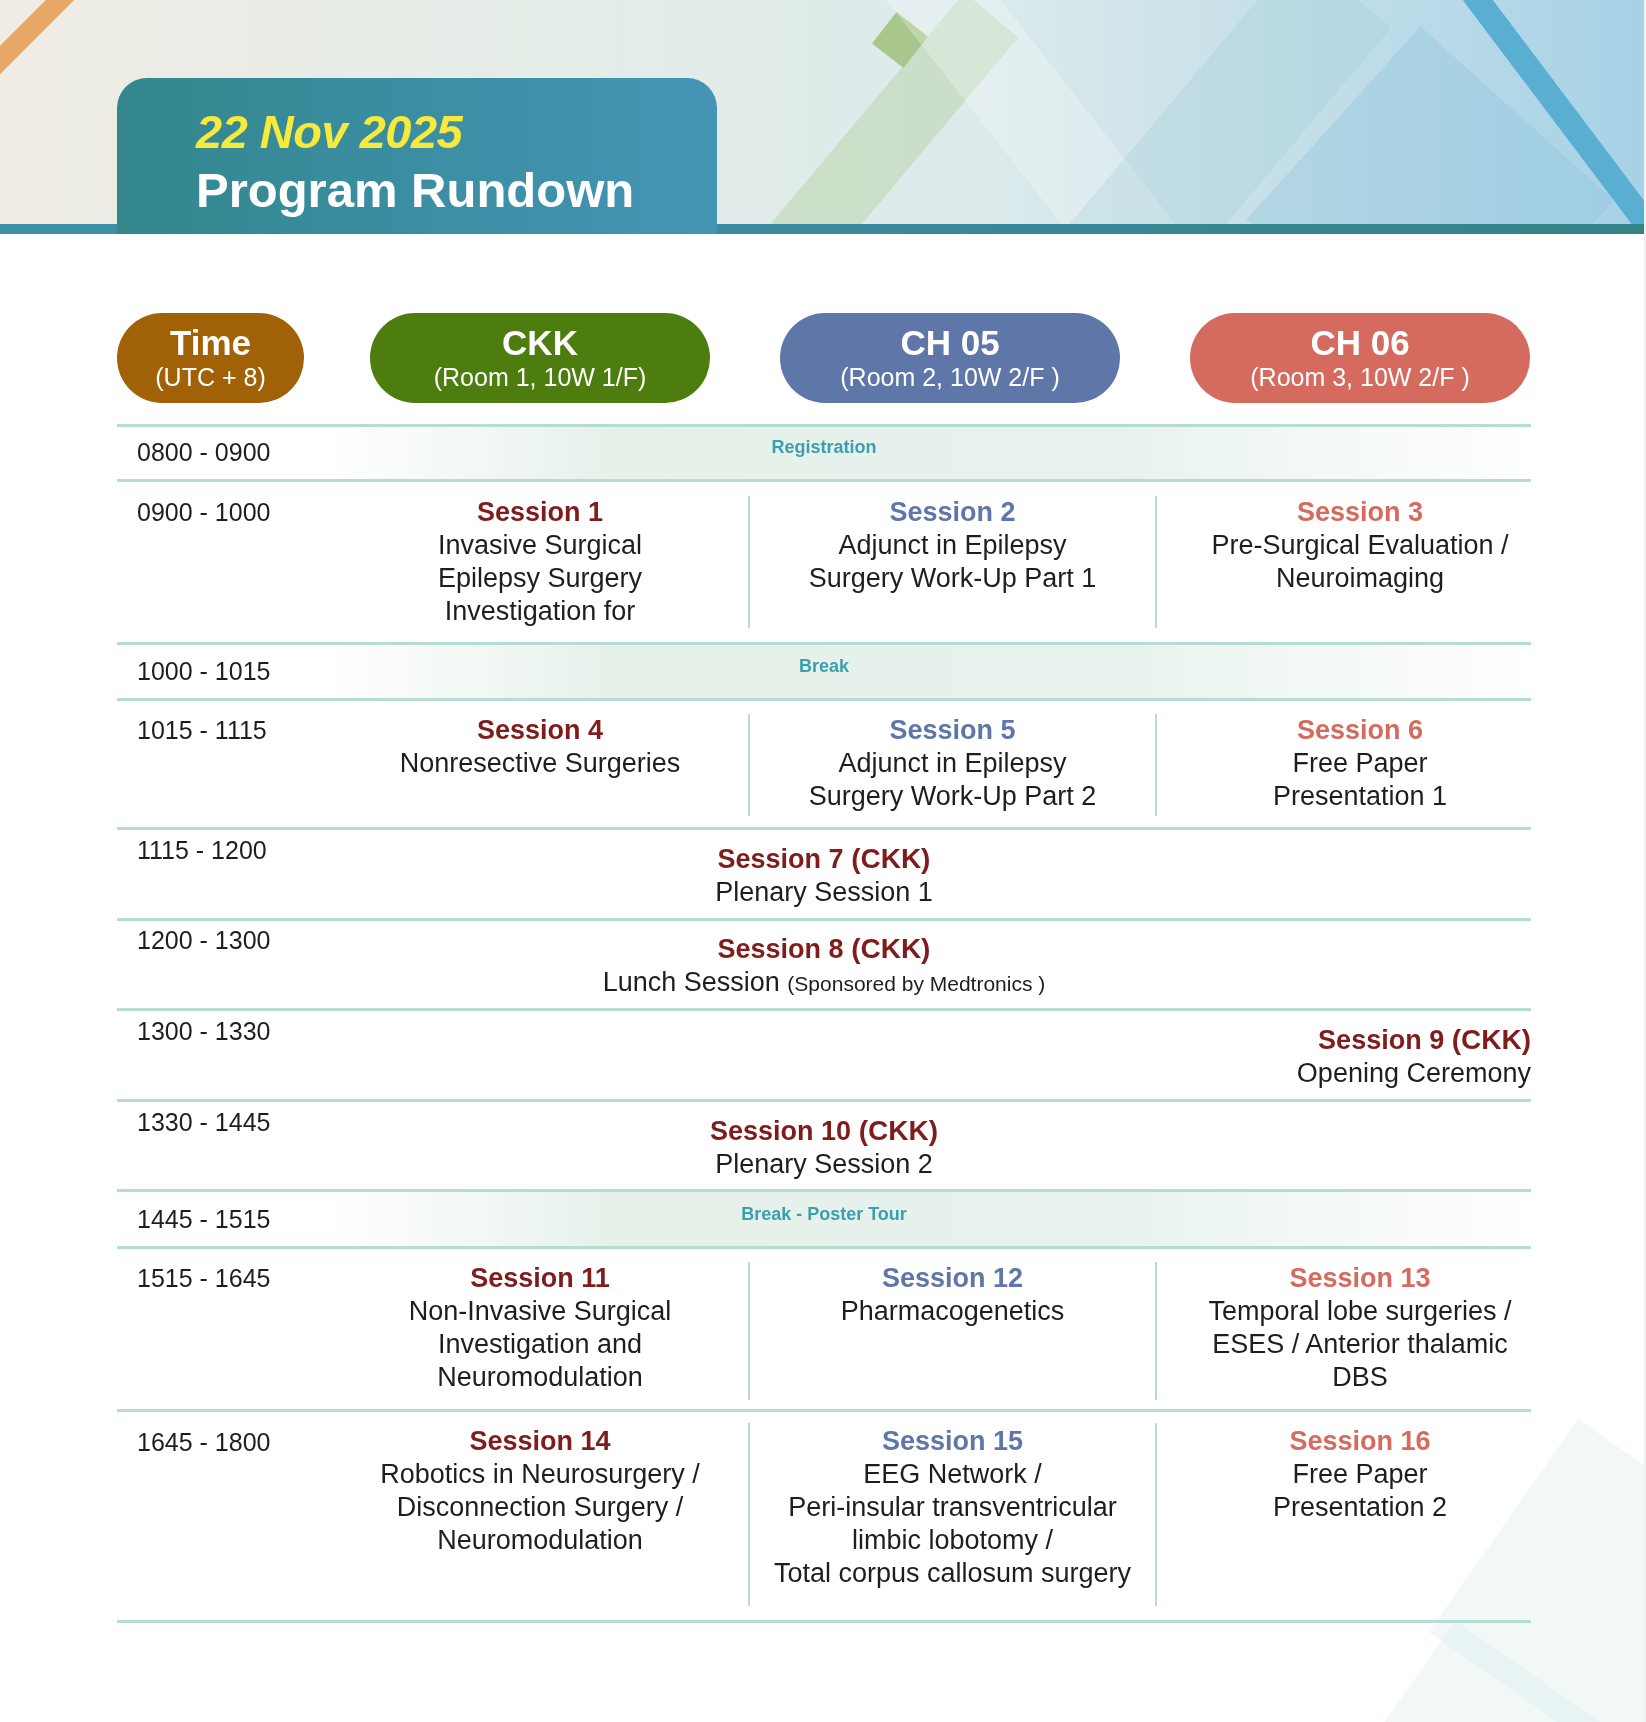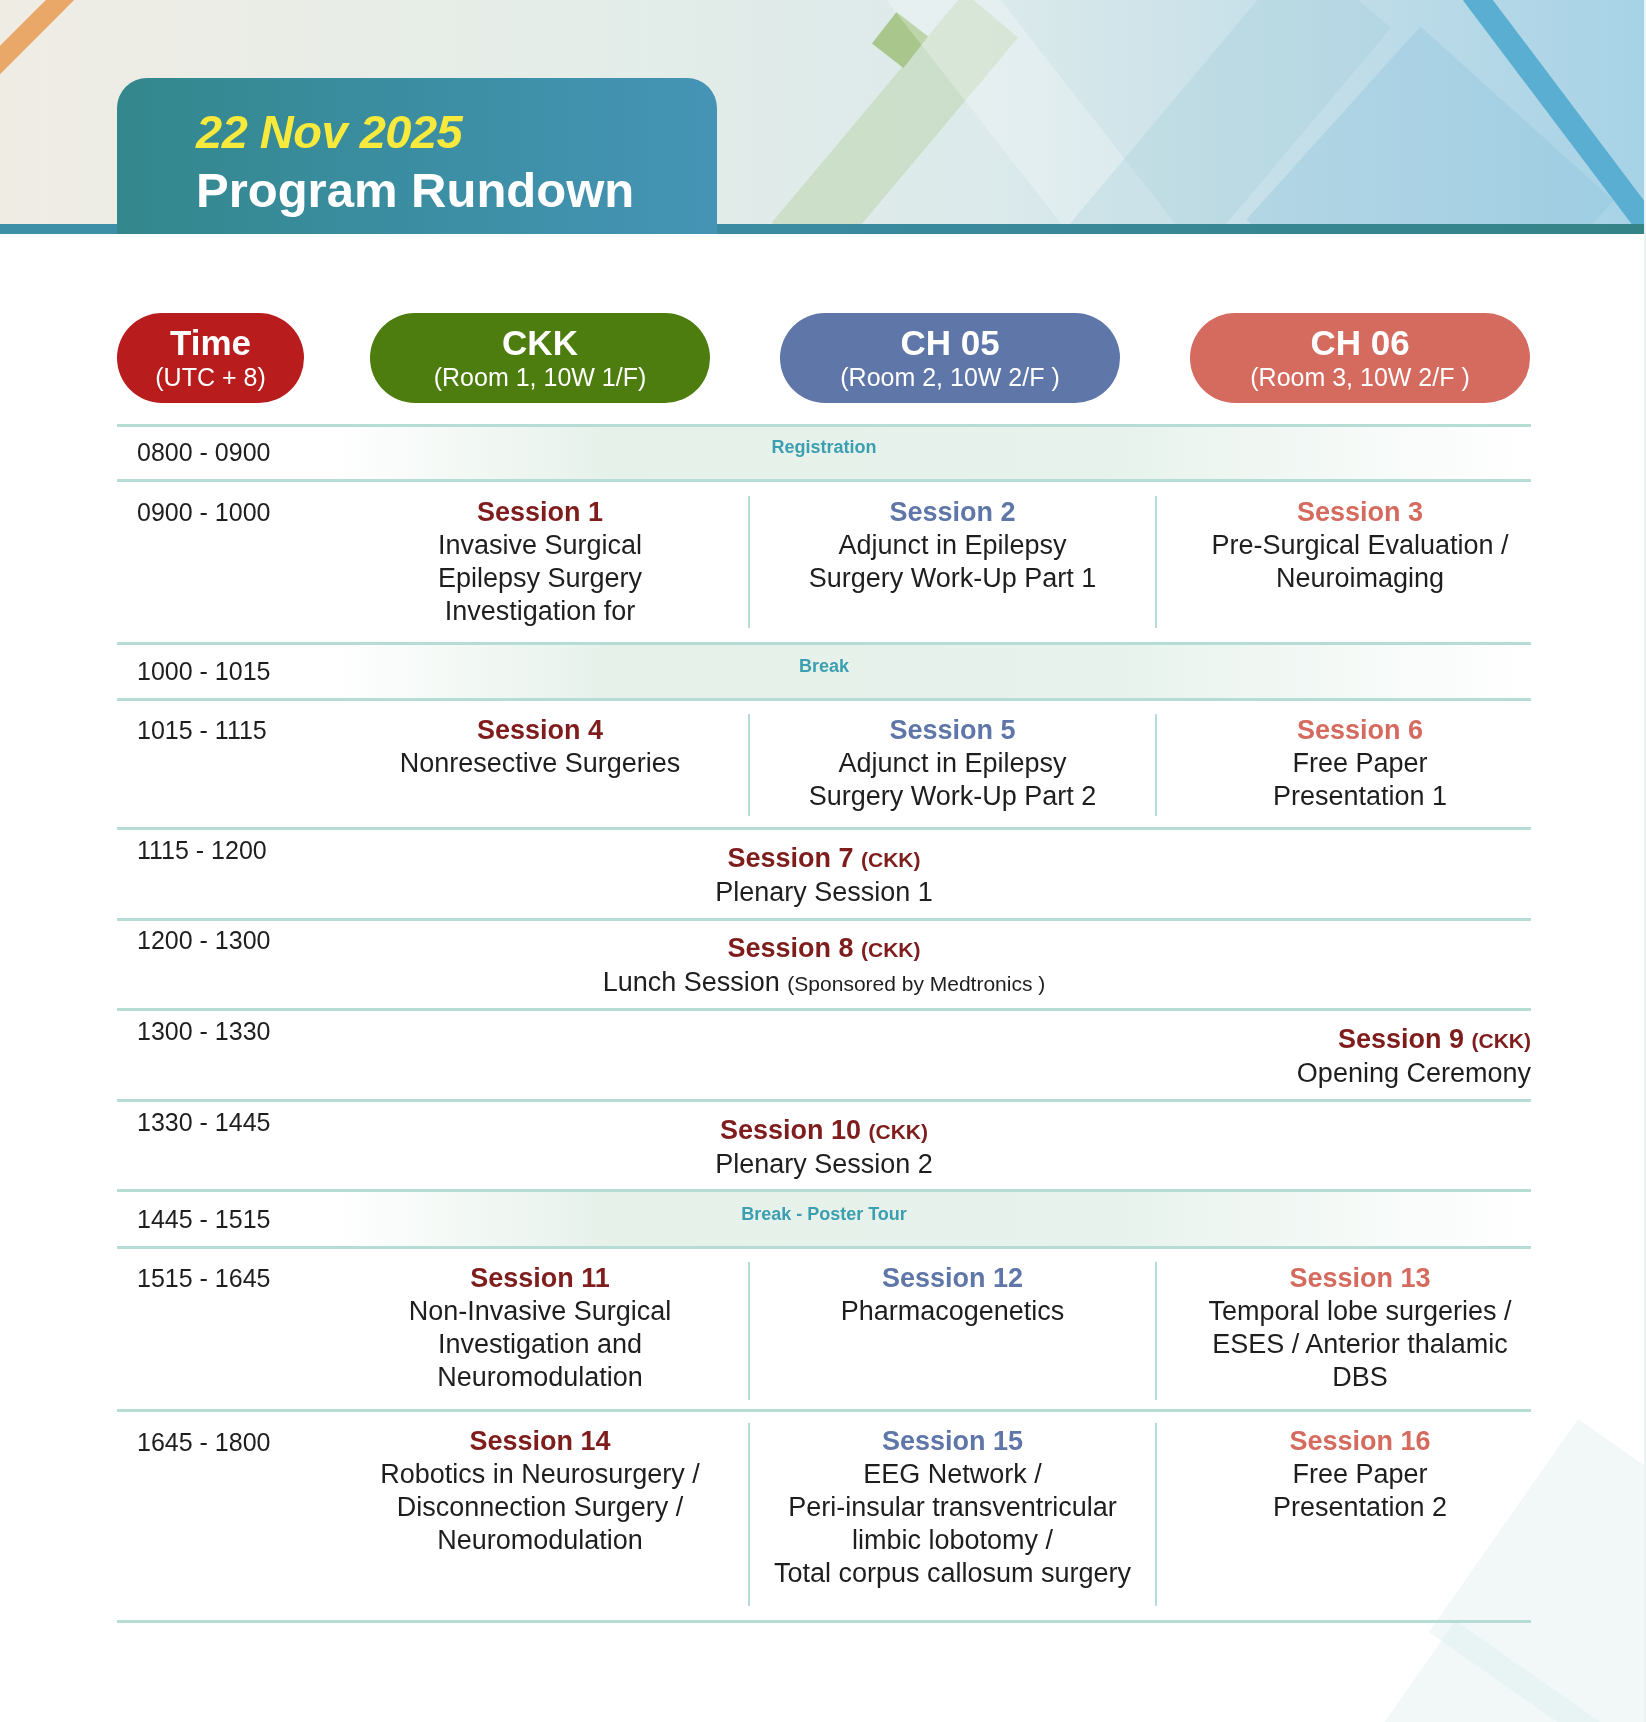--- a/index.html
+++ b/index.html
@@ -16,21 +16,21 @@
     border-radius: 30px 30px 0 0;
     background: linear-gradient(90deg, #33878c 0%, #3b8ea2 50%, #4594b6 100%); }
   .title-date { position: absolute; left: 196px; top: 104px; font-size: 47px; font-weight: bold; font-style: italic;
     color: #f8ea3c; letter-spacing: -0.5px; }
   .title-main { position: absolute; left: 196px; top: 162px; font-size: 49px; font-weight: bold; color: #ffffff; }
 
   .pill { position: absolute; top: 313px; height: 90px; border-radius: 45px; color: #fff;
     display: flex; flex-direction: column; align-items: center; justify-content: center; text-align: center; }
   .pill .p-title { font-size: 35px; font-weight: bold; line-height: 38px; }
   .pill .p-sub { font-size: 25px; line-height: 30px; }
-  .pill-time { left: 117px; width: 187px; background: #b91c1c; }
+  .pill-time { left: 117px; width: 187px; background: #a16207; }
   .pill-ckk { left: 370px; width: 340px; background: #4d7c0f; }
   .pill-ch05 { left: 780px; width: 340px; background: #5f76a8; }
   .pill-ch06 { left: 1190px; width: 340px; background: #d56b5f; }
 
   .hline { position: absolute; left: 117px; width: 1414px; height: 3px; background: #b5ddd6; }
 
   .break-row { position: absolute; left: 117px; width: 1414px;
     background: linear-gradient(90deg, rgba(255,255,255,0) 15%, #e6f1ea 35%, #e7f2ec 70%, rgba(255,255,255,0) 100%); }
   .break-label { position: absolute; left: 117px; width: 1414px; text-align: center; font-size: 18px; font-weight: bold; color: #3b9fb0; }
 
@@ -38,21 +38,21 @@
 
   .cell { position: absolute; text-align: center; font-size: 27px; line-height: 33px; color: #1e1e1e; }
   .cell .s-title { font-weight: bold; font-size: 27px; line-height: 33px; }
   .c1 { left: 340px; width: 400px; }
   .c2 { left: 755px; width: 395px; }
   .c3 { left: 1160px; width: 420px; }
   .span { left: 300px; width: 1300px; }
   .ckk-color { color: #7f1d1d; }
   .ch05-color { color: #5f76a8; }
   .ch06-color { color: #d56b5f; }
-  .room-tag { font-size: 21px; font-weight: bold; }
+  .room-tag { font-size: 28px; font-weight: bold; }
   .sponsor { font-size: 21px; }
 
   .vline { position: absolute; width: 2px; background: #b5ddd6; }
 
   .deco { position: absolute; background: rgba(205, 228, 228, 0.25); transform: rotate(35deg); }
   .page-edge { position: absolute; right: 0; top: 0; width: 2px; height: 1722px; background: #eef2f3; }
 </style>
 </head>
 <body>
 

